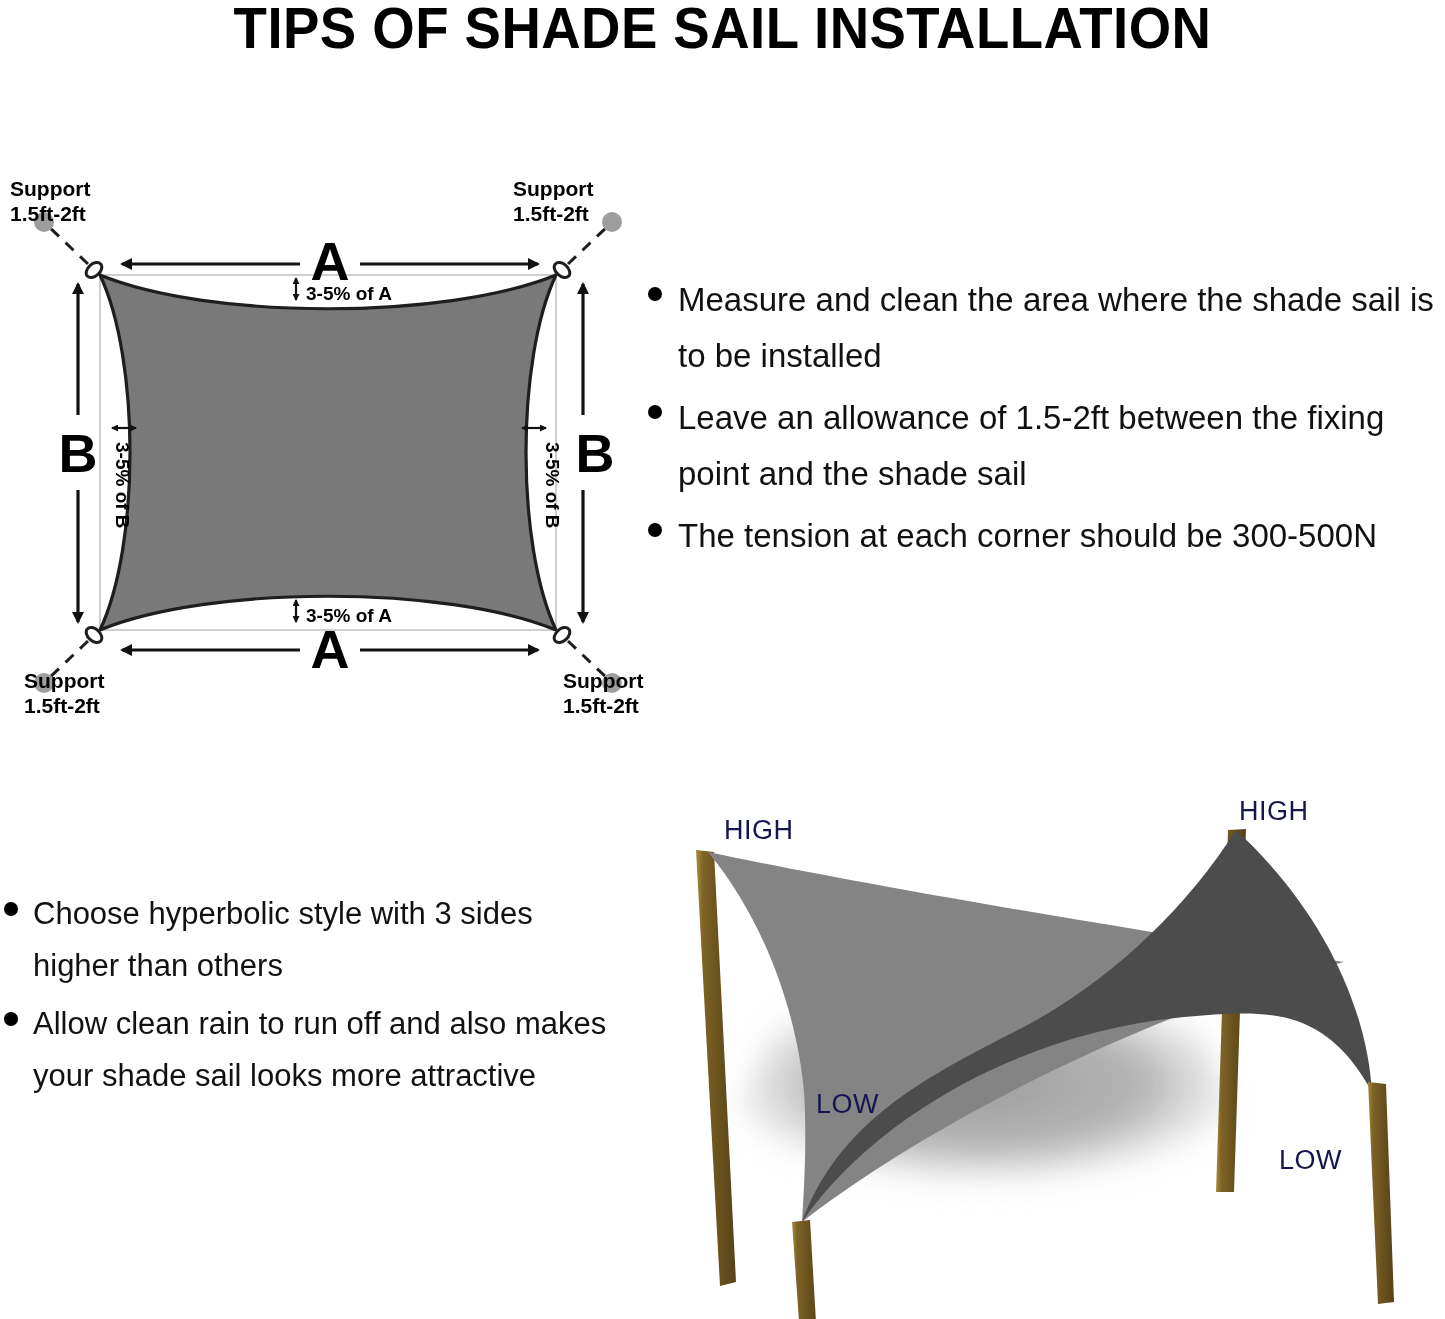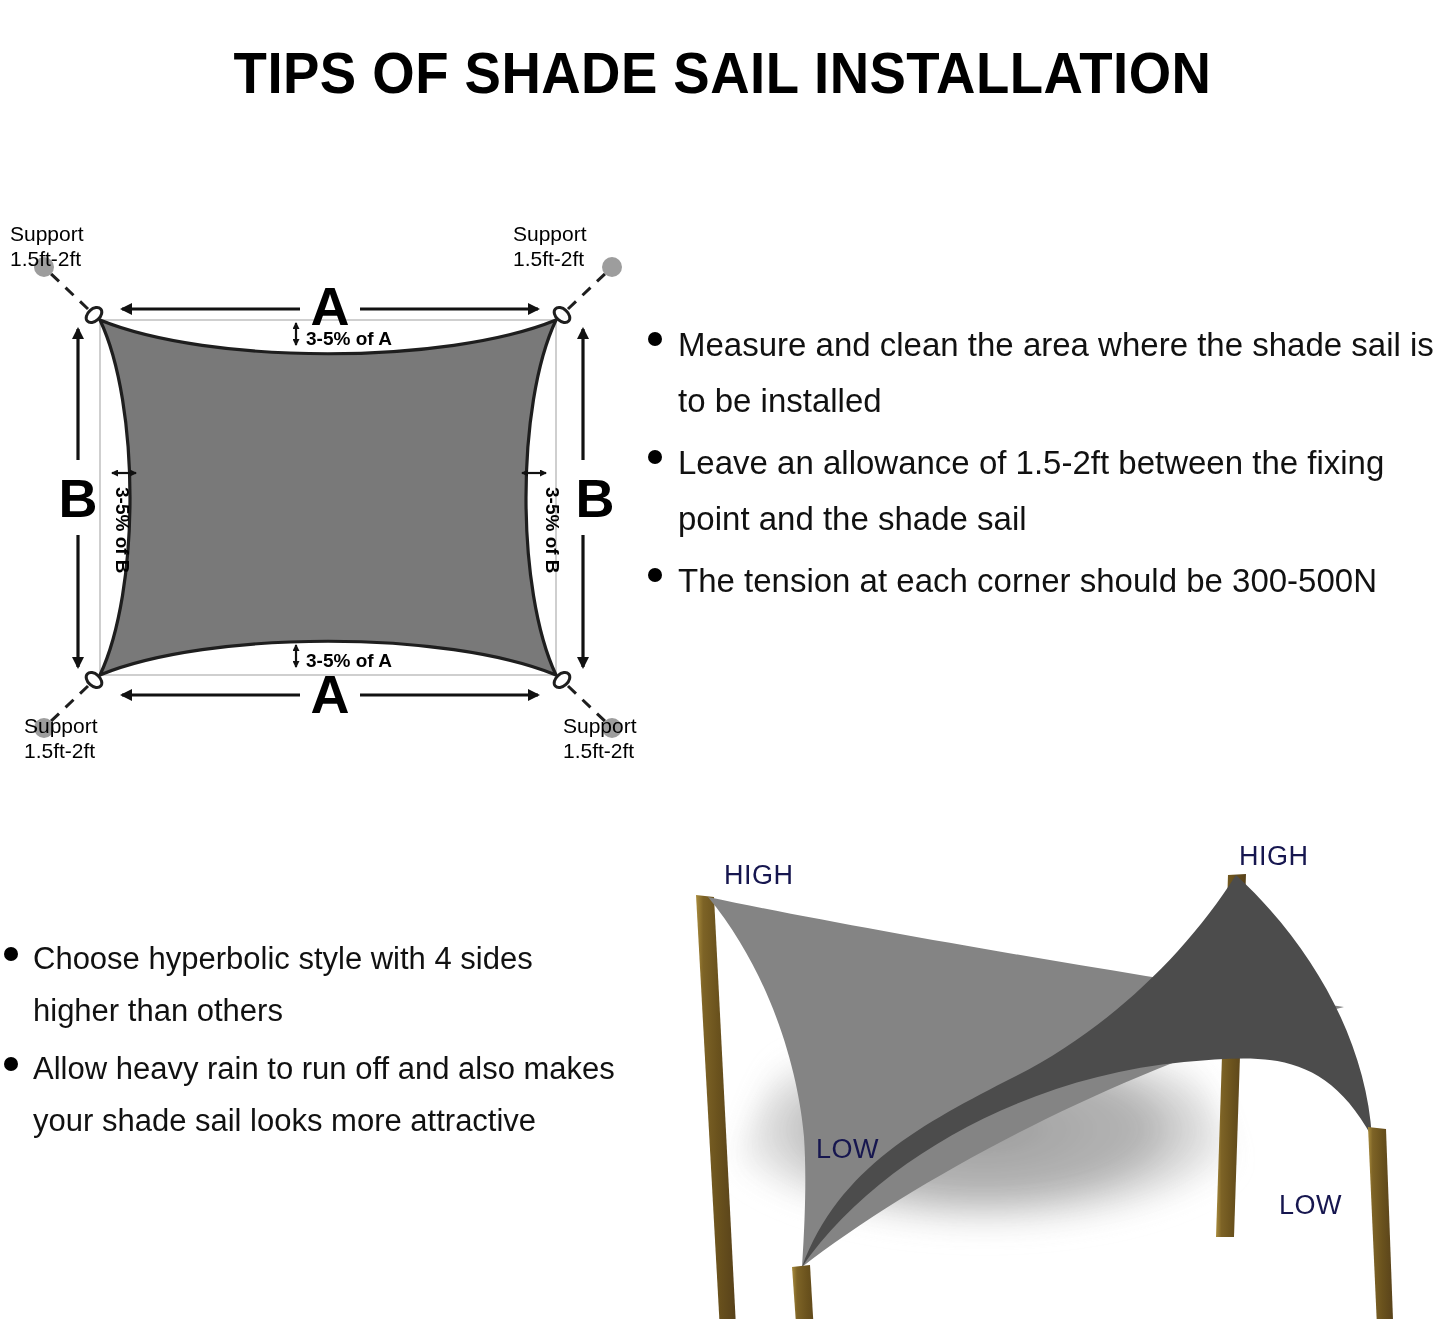--- a/index.html
+++ b/index.html
@@ -2,21 +2,21 @@
 <html><head>
 <meta charset="utf-8">
 <title>Tips of Shade Sail Installation</title>
 <style>
   html,body{margin:0;padding:0;background:#ffffff;}
   body{
     width:1445px;height:1319px;position:relative;overflow:hidden;
     font-family:"Liberation Sans","DejaVu Sans",sans-serif;
     color:#111;
   }
-  .page{position:absolute;inset:0;margin-top:45px;}
+  .page{position:absolute;inset:0;}
 
   
   #title{
     position:absolute;left:0;top:-4px;width:1445px;
     text-align:center;
     font-family:"Liberation Sans","DejaVu Sans",sans-serif;
     font-weight:bold;
     font-size:58px;
     letter-spacing:0.5px;
     line-height:64px;
@@ -25,21 +25,21 @@
     transform-origin:50% 0;
     white-space:nowrap;
   }
 
   
   #diagram-rect{position:absolute;left:0;top:160;width:660px;height:570px;}
   #diagram-rect svg{display:block;}
 
   .lbl-support{
     position:absolute;
-    font-size:21px;line-height:25px;font-weight:normal;
+    font-size:21px;line-height:25px;font-weight:bold;
     color:#000;white-space:nowrap;
   }
 
   
   .bullets{position:absolute;}
   .bullet-row{display:flex;align-items:flex-start;}
   .bullet-dot{
     flex:0 0 auto;
     width:14px;height:14px;border-radius:50%;
     background:#000;
@@ -212,25 +212,25 @@
     </div>
     <div class="bullet-row">
       <span class="bullet-dot"></span>
       <span class="bullet-text">The tension at each corner should be 300-500N</span>
     </div>
   </div>
 
   <div class="bullets" id="bullets-bottom-left">
     <div class="bullet-row">
       <span class="bullet-dot"></span>
-      <span class="bullet-text">Choose hyperbolic style with 4 sides higher than others</span>
-    </div>
-    <div class="bullet-row">
-      <span class="bullet-dot"></span>
-      <span class="bullet-text">Allow heavy rain to run off and also makes your shade sail looks more attractive</span>
+      <span class="bullet-text">Choose hyperbolic style with 3 sides higher than others</span>
+    </div>
+    <div class="bullet-row">
+      <span class="bullet-dot"></span>
+      <span class="bullet-text">Allow clean rain to run off and also makes your shade sail looks more attractive</span>
     </div>
   </div>
 
   <div id="diagram-hyper">
 
     <svg width="797" height="537" viewBox="0 0 797 537" xmlns="http://www.w3.org/2000/svg">
       <defs>
         <linearGradient id="woodA" x1="0" y1="0" x2="1" y2="0">
           <stop offset="0%" stop-color="#a98c3d"></stop>
           <stop offset="18%" stop-color="#7d6326"></stop>

